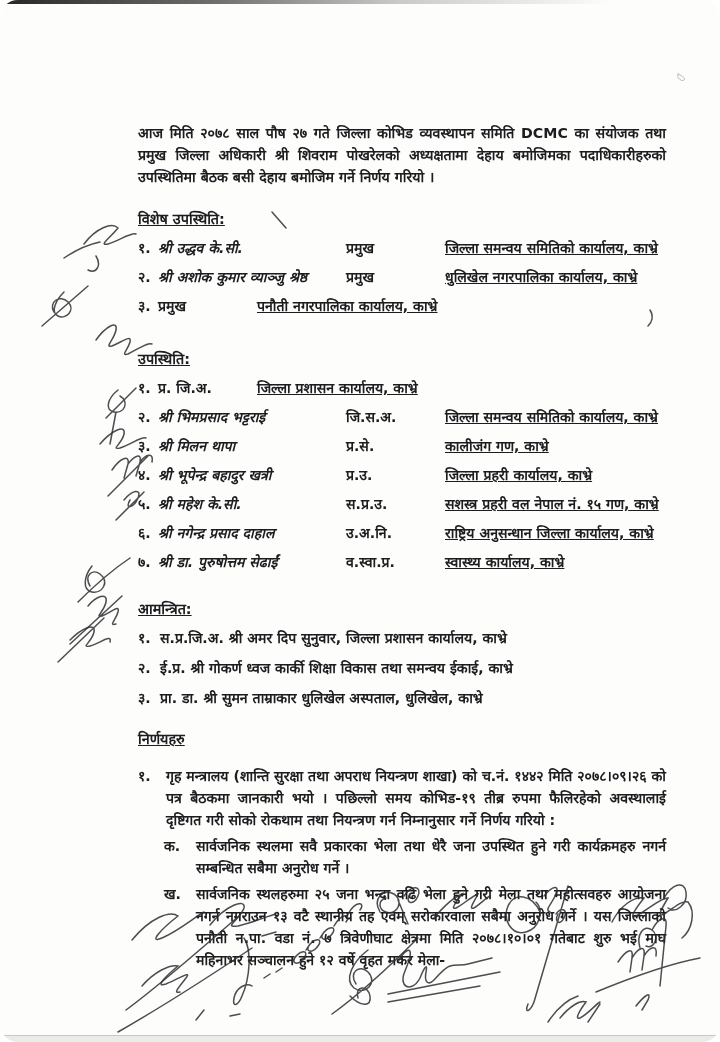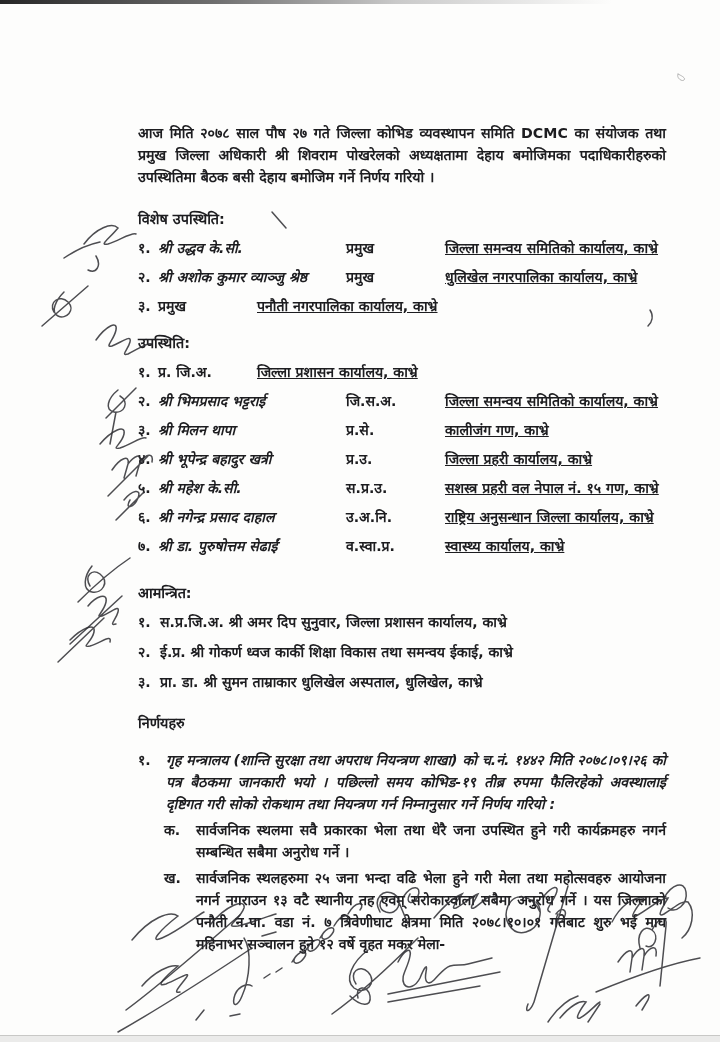--- a/index.html
+++ b/index.html
@@ -1,50 +1,51 @@
 <!DOCTYPE html>
 <html><head>
 <meta charset="utf-8">
 <style>
   html,body{margin:0;padding:0;background:#ffffff;}
   .page{
     position:relative;width:720px;height:1042px;overflow:hidden;
     background:#fdfdfc;color:#1d1d20;
     font-family:"DejaVu Sans",sans-serif;
     font-weight:600;
+    border-radius:18px;
   }
   .edge-top{
     position:absolute;top:0;left:0;width:100%;height:4px;
     background:linear-gradient(to right,#262626 0%,#6f6f6f 30%,#c9c9c9 55%,rgba(255,255,255,0) 85%);
   }
   .edge-bottom{
     position:absolute;bottom:0;left:0;width:100%;height:6px;
     background:#ebebea;border-top:1px solid #c8c8c6;
   }
   .content{position:absolute;left:138px;top:122px;width:528px;}
   .intro{margin:0;text-align:justify;font-size:14.2px;line-height:22px;}
   .heading{
     display:inline-block;font-size:14.4px;font-weight:700;
-    margin:0 0 9px 0;
+    text-decoration:underline;margin:0 0 9px 0;
   }
   .sec-special{margin-top:21px;}
-  .sec-attend{margin-top:16px;}
+  .sec-attend{margin-top:32px;}
   .sec-invited{margin-top:26px;}
   .sec-decisions{margin-top:20px;}
   .row{display:flex;font-size:14.1px;line-height:22px;margin-bottom:7px;}
   .row .num{width:20px;flex:none;}
   .row .name{width:184px;flex:none;padding-right:4px;font-style:italic;}
   .row .role{width:99px;flex:none;}
   .row .office{flex:1;text-decoration:underline;}
   .irow{display:flex;font-size:14.1px;line-height:22px;margin-bottom:8px;}
   .irow .num{width:22px;flex:none;}
   .irow .itext{flex:1;}
   .ditem{display:flex;font-size:14.1px;line-height:22px;margin-top:8px;}
   .ditem .num{width:28px;flex:none;}
-  .ditem .dtext{flex:1;text-align:justify;font-style:italic;}
+  .ditem .dtext{flex:1;text-align:justify;}
   .sub{display:flex;font-size:14.1px;line-height:22px;margin:4px 0 0 26px;}
   .sub .subnum{width:32px;flex:none;}
   .sub .subtext{flex:1;text-align:justify;}
   .sigs{position:absolute;left:0;top:0;pointer-events:none;}
   .sigs path{fill:none;stroke:#2e2e33;stroke-width:1.5;stroke-linecap:round;opacity:.85;}
   .sigs .faint{stroke:#8a8a8a;stroke-width:1;opacity:.6;}
 </style>
 </head>
 <body>
 

